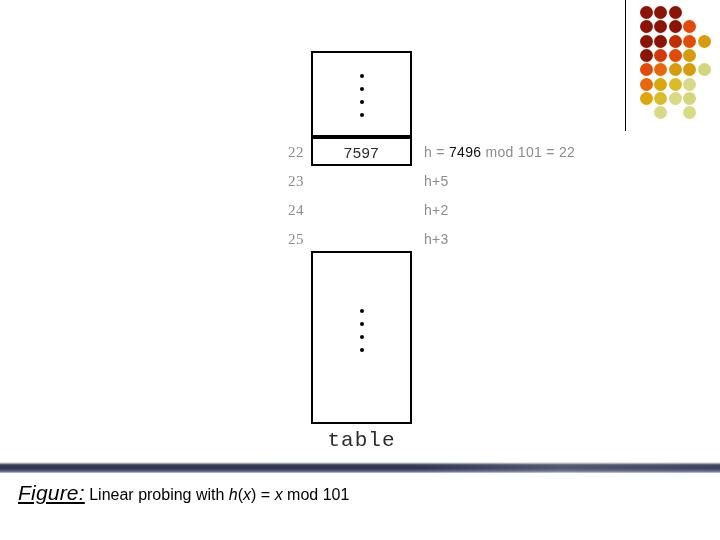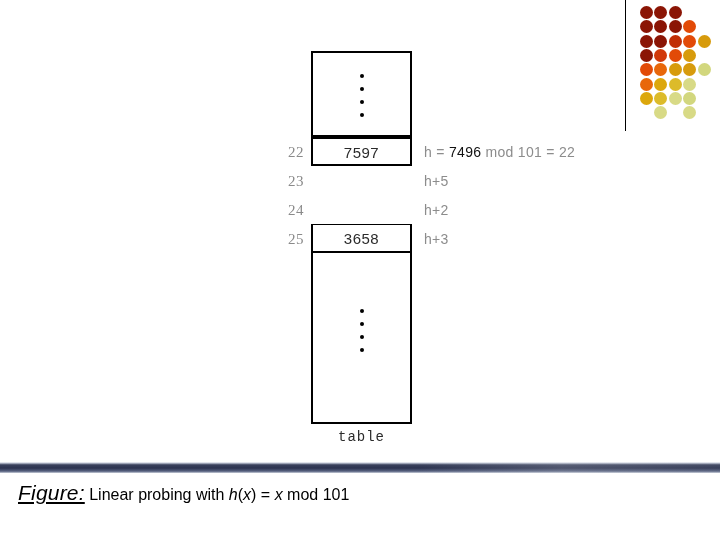--- a/index.html
+++ b/index.html
@@ -165,21 +165,21 @@
   #dots-top  { top: 21px; }
   #dots-bot  { top: 56px; }
 
   #table-caption {
     position: absolute;
     left: 311px;
     width: 101px;
     top: 430px;
     text-align: center;
     font-family: "Liberation Mono", monospace;
-    font-size: 14px;
+    font-size: 21px;
     color: #2b2b2b;
     letter-spacing: 1px;
     line-height: 1;
   }
 
   
   #divider {
     position: absolute;
     left: 0;
     top: 462px;
@@ -281,23 +281,20 @@
         <i></i>
           <i></i>
           <i></i>
           <i></i>
       </div>
     </div>
 
     <div id="row-0" class="tbl-row">
       <div class="cell-value">7597</div>
     </div>
-    <div id="row-3" class="tbl-row">
-      <div class="cell-value">3658</div>
-    </div>
 
     <div id="cell-bottom" class="tbl-box">
       <div id="dots-bot" class="vdots">
         <i></i>
           <i></i>
           <i></i>
           <i></i>
       </div>
     </div>
 

